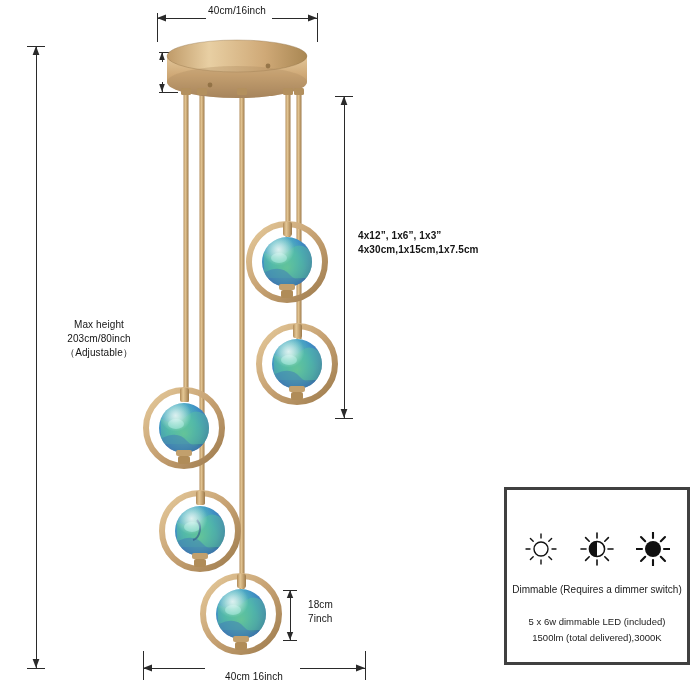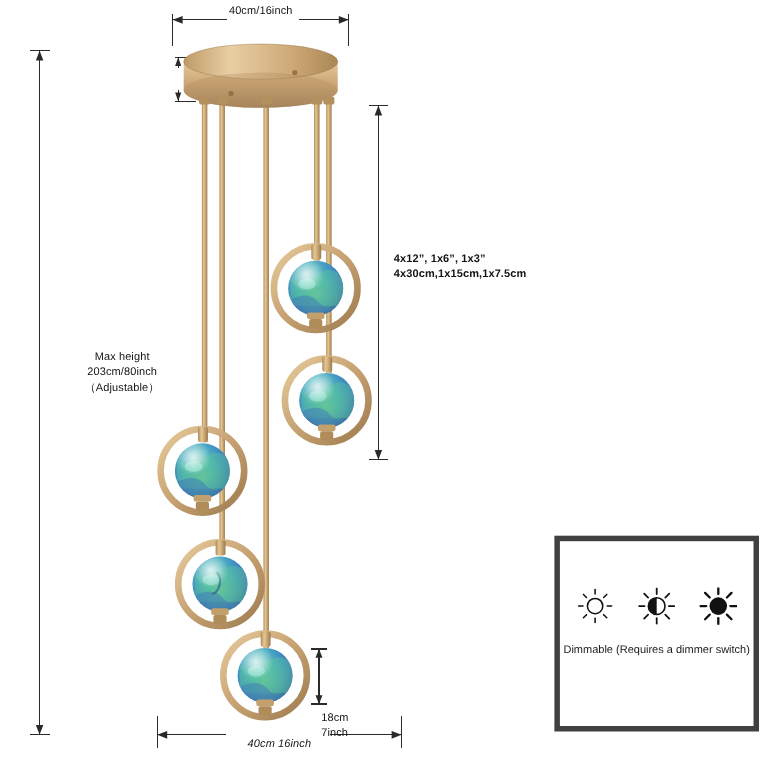--- a/index.html
+++ b/index.html
@@ -31,21 +31,21 @@
   }
   .dim-text.center { text-align: center; }
 
   
   .spec-box {
     position: absolute;
     left: 504px;
     top: 487px;
     width: 186px;
     height: 178px;
-    border: 5px solid #404040;
+    border: 3px solid #404040;
     background: #ffffff;
     box-sizing: border-box;
   }
   .spec-icons {
     position: absolute;
     top: 36px;
     left: 0;
     width: 100%;
     height: 46px;
     display: flex;
@@ -292,31 +292,31 @@
         <rect x="233" y="636" width="16" height="6" rx="2" fill="#c2a06d"></rect>
         <rect x="235" y="642" width="12" height="8" rx="2" fill="#b08c58"></rect>
       </g>
 
     </g>
   </svg>
 
   <div class="dim-text center" style="left:181px; top:4px; width:112px;">40cm/16inch</div>
 
 
-  <div class="dim-text center" style="left:56px; top:318px; width:110px;">Max height
+  <div class="dim-text center" style="left:44px; top:318px; width:110px;">Max height
 203cm/80inch
 （Adjustable）</div>
 
   <div class="dim-text" style="left:358px; top:229px; width:190px;font-weight:bold;">4x12”, 1x6”, 1x3”
 4x30cm,1x15cm,1x7.5cm</div>
 
-  <div class="dim-text" style="left:292px; top:598px; width:60px;margin-top:48px;">18cm
+  <div class="dim-text" style="left:308px; top:598px; width:60px;">18cm
 7inch</div>
 
-  <div class="dim-text center" style="left:198px; top:670px; width:112px;font-style:italic;">40cm 16inch</div>
+  <div class="dim-text center" style="left:198px; top:670px; width:112px;">40cm 16inch</div>
 
   <div class="spec-box">
     <div class="spec-icons">
 
       <svg width="34" height="34" viewBox="0 0 34 34">
         <g stroke="#111" stroke-width="1.4" stroke-linecap="round">
           <line x1="17" y1="2" x2="17" y2="6"></line>
           <line x1="17" y1="28" x2="17" y2="32"></line>
           <line x1="2" y1="17" x2="6" y2="17"></line>
           <line x1="28" y1="17" x2="32" y2="17"></line>
@@ -355,15 +355,19 @@
           <line x1="9.2" y1="24.8" x2="5" y2="29"></line>
         </g>
         <circle cx="17" cy="17" r="8" fill="#111"></circle>
       </svg>
 
     </div>
 
     <div class="spec-caption">Dimmable
 (Requires a dimmer switch)</div>
 
+    <div class="spec-lines">
+      <div>5 x 6w dimmable LED (included)</div>
+      <div>1500lm (total delivered),3000K</div>
+    </div>
   </div>
 
 </div>
 
 </body></html>

